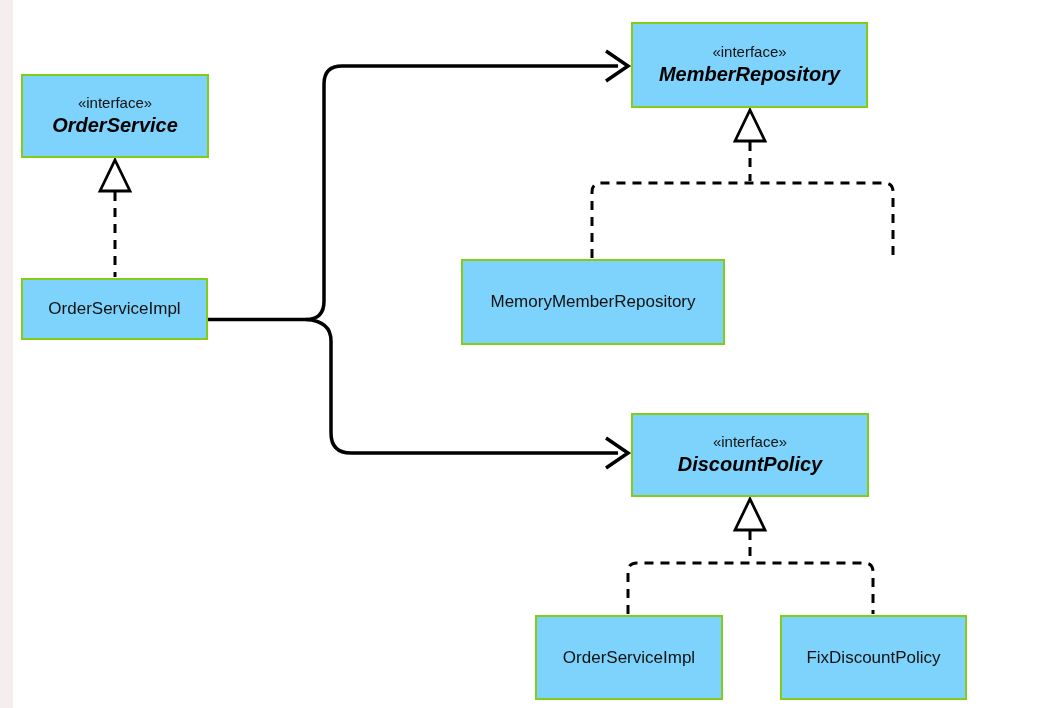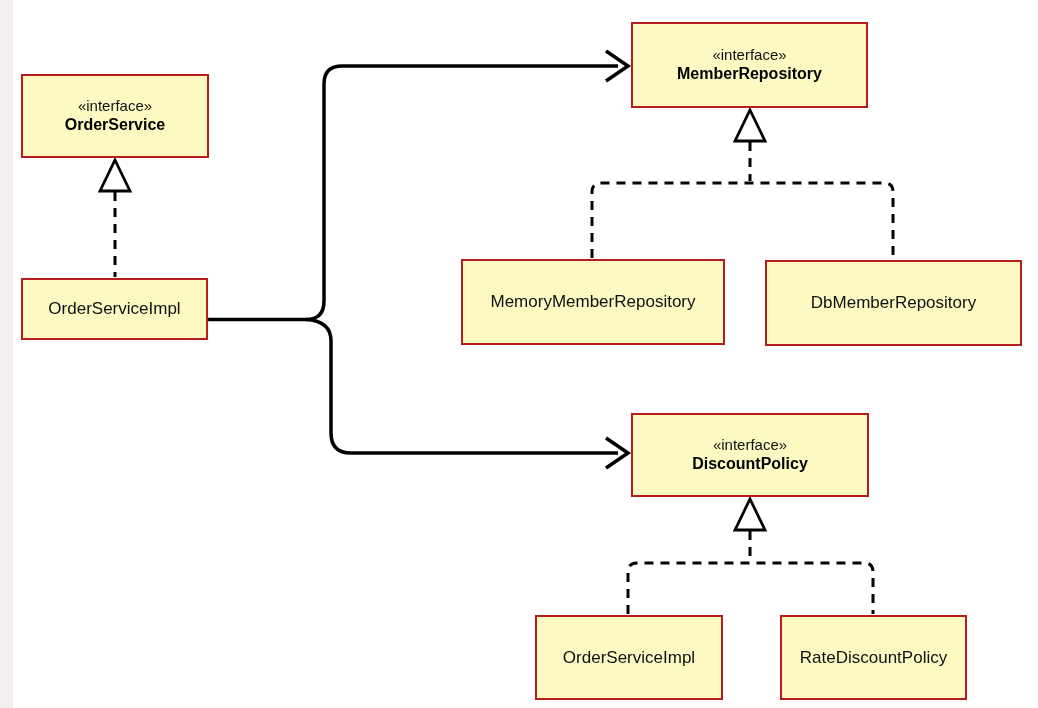--- a/index.html
+++ b/index.html
@@ -20,39 +20,40 @@
     width: 13px; height: 708px;
     background: #f5eeee;
   }
   svg.connectors {
     position: absolute;
     left: 0; top: 0;
     width: 1038px; height: 708px;
   }
   .node {
     position: absolute;
-    background: #fef9c3;
-    border: 2px solid #b91c1c;
+    background: #7dd3fc;
+    border: 2px solid #84cc16;
     display: flex;
     flex-direction: column;
     align-items: center;
     justify-content: center;
     text-align: center;
     color: #111111;
     line-height: 1.25;
   }
   .node .stereo {
     font-size: 15px;
     font-weight: 400;
     color: #111111;
   }
   .node .iface-name {
-    font-size: 16px;
+    font-size: 20px;
     font-weight: 700;
     color: #000000;
+    font-style: italic;
   }
   .node .impl-name {
     font-size: 17px;
     font-weight: 400;
     color: #111111;
     text-align: center;
   }
 
   
   #n-order-service        { left: 21px;  top: 74px;  width: 188px; height: 84px; }
@@ -112,30 +113,27 @@
 
   <div class="node" id="n-member-repository">
     <span class="stereo">«interface»</span>
     <span class="iface-name">MemberRepository</span>
   </div>
 
   <div class="node" id="n-memory-member-repo">
     <span class="impl-name">MemoryMemberRepository</span>
   </div>
 
-  <div class="node" id="n-db-member-repo">
-    <span class="impl-name">DbMemberRepository</span>
-  </div>
 
   <div class="node" id="n-discount-policy">
     <span class="stereo">«interface»</span>
     <span class="iface-name">DiscountPolicy</span>
   </div>
 
   <div class="node" id="n-fix-discount-policy">
     <span class="impl-name">OrderServiceImpl</span>
   </div>
 
   <div class="node" id="n-rate-discount-policy">
-    <span class="impl-name">RateDiscountPolicy</span>
+    <span class="impl-name">FixDiscountPolicy</span>
   </div>
 
 </div>
 
 </body></html>

